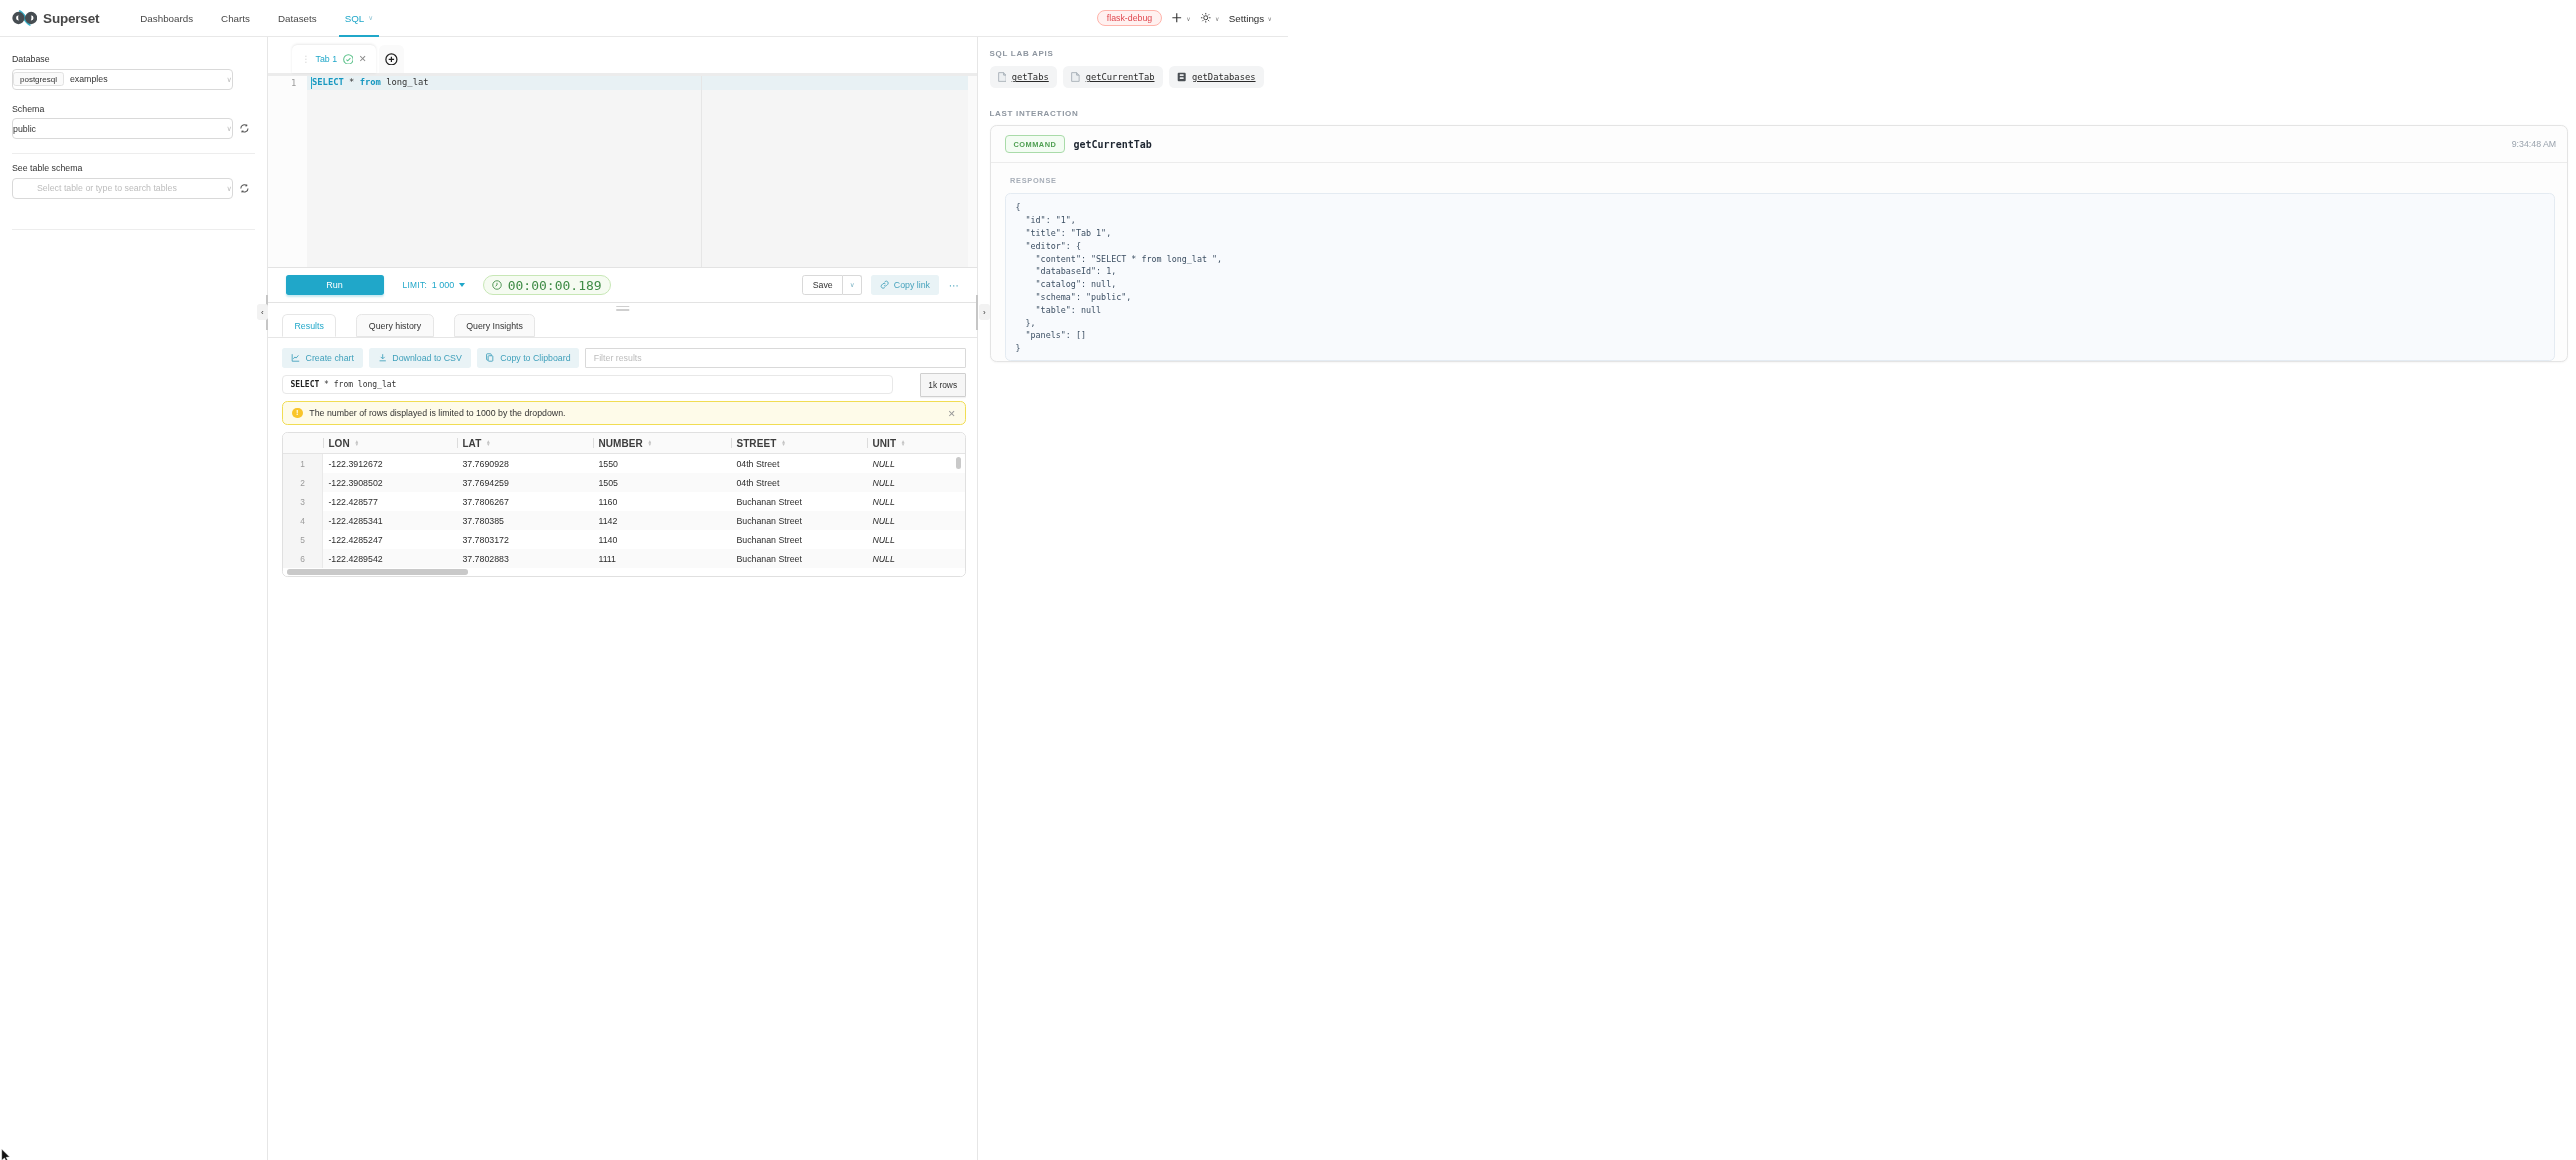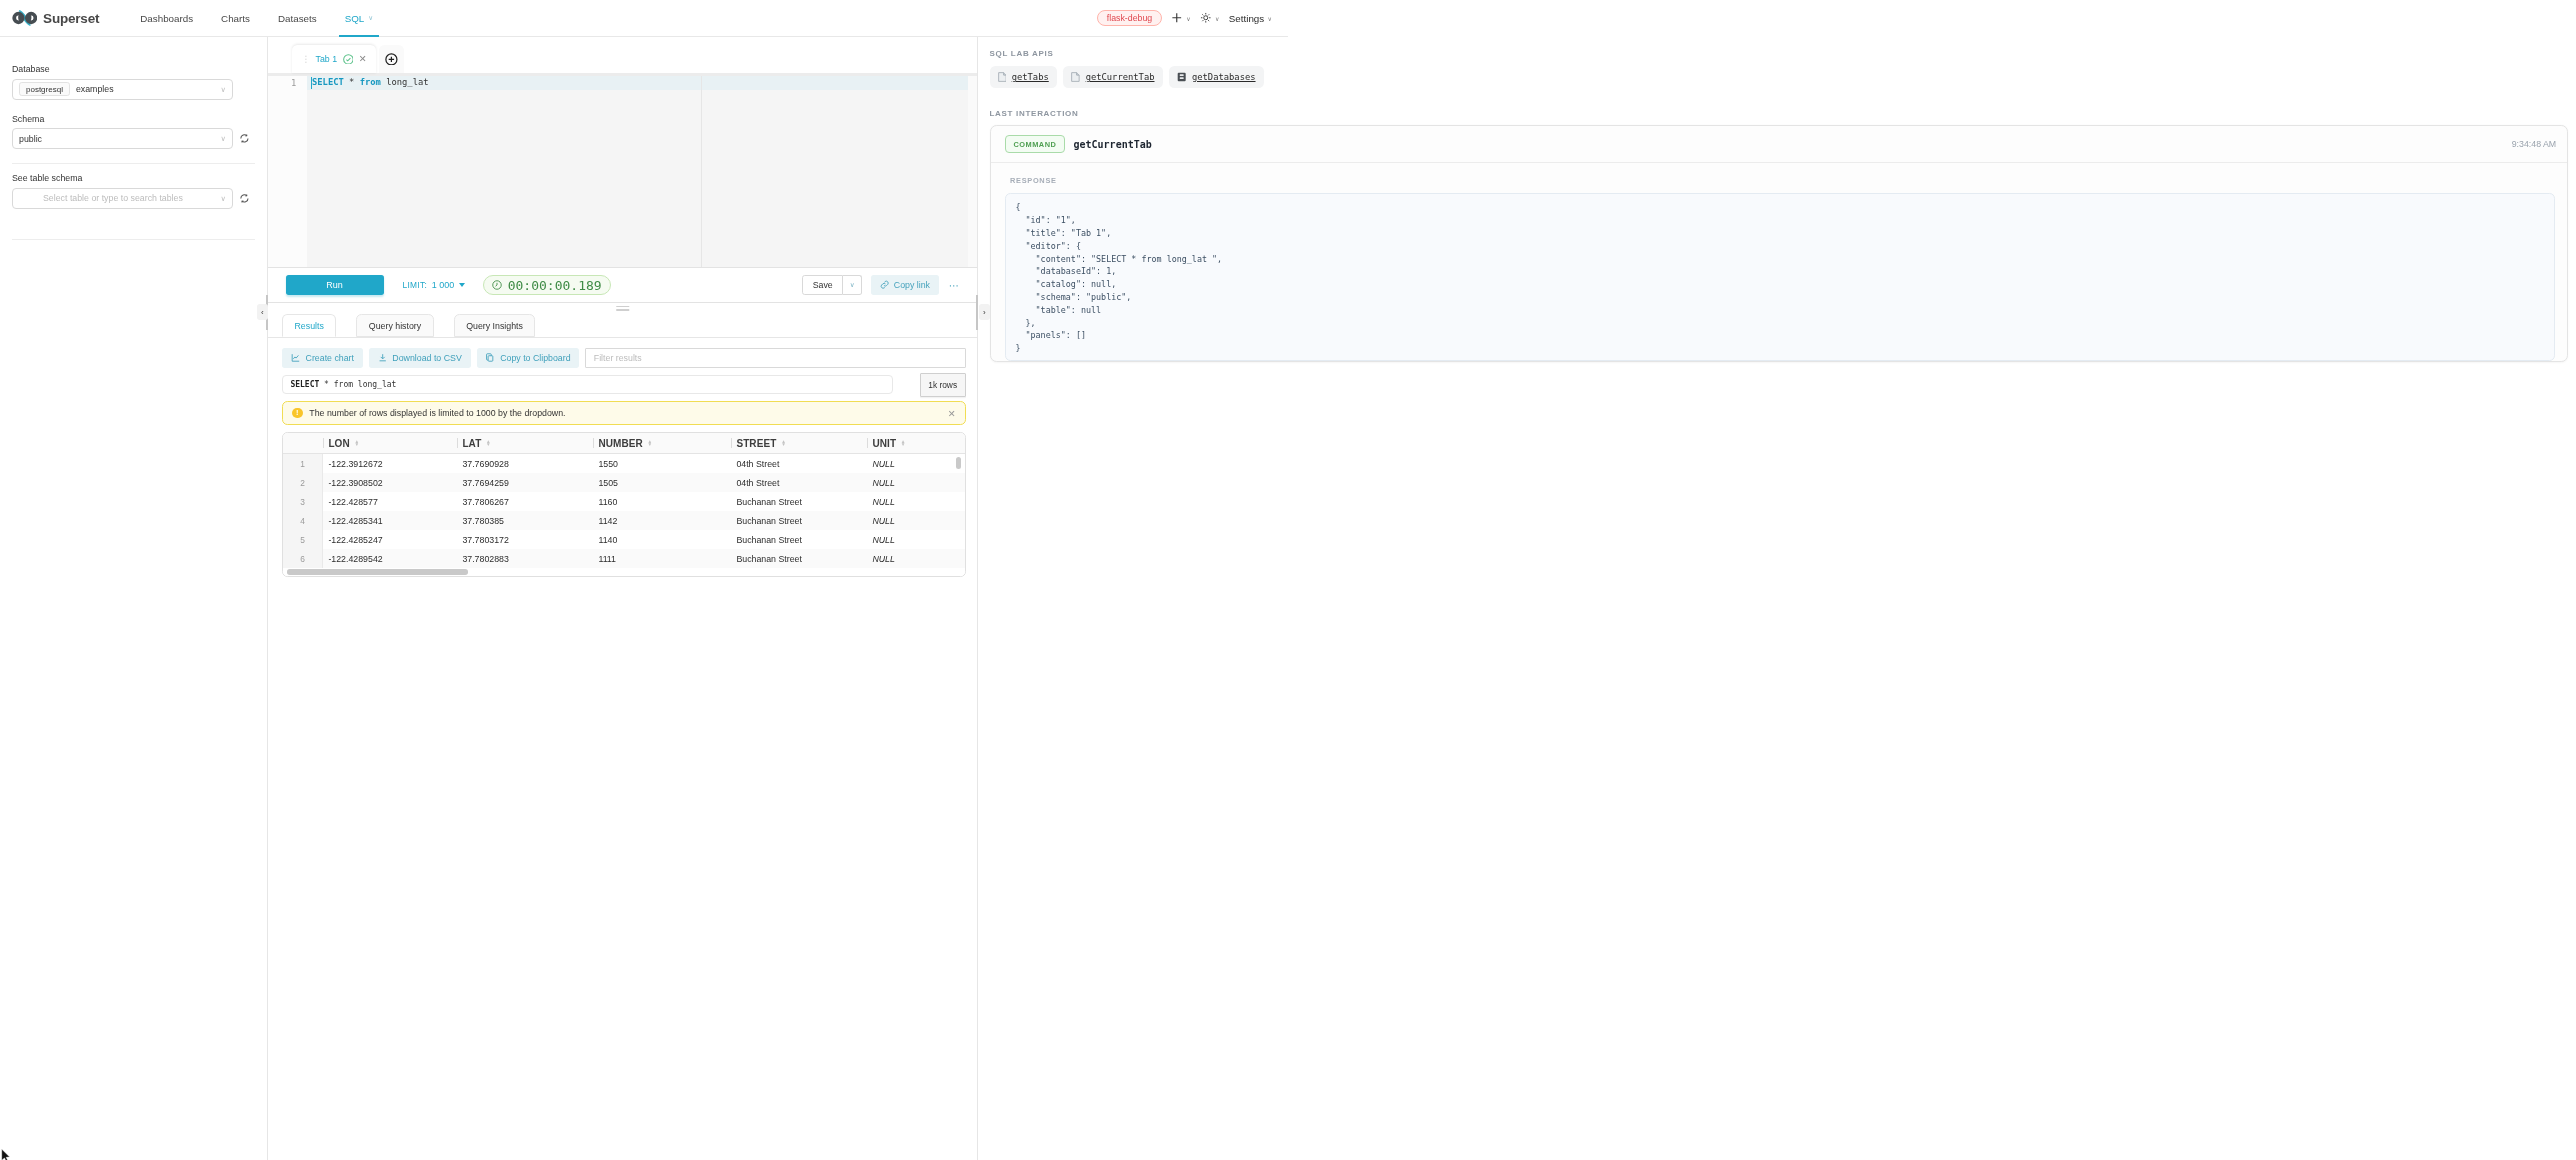--- a/index.html
+++ b/index.html
@@ -24,21 +24,21 @@
   .icon-group { display:flex; align-items:center; gap:3.4px; cursor:pointer; }
   .small-chev { font-size:6px; color:#7c7c7c; }
   .settings-label { font-size:9.8px; color:#2b2b2b; }
 
   
   .sidebar { position:absolute; left:0; top:37px; width:268px; bottom:0; background:#fff;
     border-right:0.7px solid #e6e6e6; }
   .sb-label { font-size:8.8px; color:#333; margin:0 0 4.7px 12px; }
   .select-row { display:flex; align-items:center; margin-left:12px; }
   .select { width:221px; height:21px; border:0.7px solid #d9d9d9; border-radius:4px; background:#fff;
-    display:flex; align-items:center; padding:0 6px; cursor:pointer; }
+    display:flex; align-items:center; padding:0 0; cursor:pointer; }
   .select .chev { margin-left:auto; color:#c0c0c0; font-size:7.4px; }
   .db-tag { font-size:8px; color:#333; background:#fafafa; border:0.7px solid #e2e2e2; border-radius:2.7px;
     padding:1.3px 6px; margin-right:6px; }
   .sel-text { font-size:8.8px; color:#333; }
   .sel-placeholder { font-size:8.8px; color:#bcbcbc;margin-left:24px; }
   .refresh-btn { margin-left:6px; color:#555; cursor:pointer; display:flex; }
   .sb-divider { height:0.7px; background:#ededed; margin:0 12px; }
 
   
   .main { position:absolute; left:268px; top:37px; width:710px; bottom:0; background:#fff;
@@ -209,21 +209,21 @@
       <span class="small-chev">∨</span>
     </div>
     <div class="icon-group">
       <span class="settings-label">Settings</span>
       <span class="small-chev">∨</span>
     </div>
   </div>
 </div>
 
 <div class="sidebar">
-  <div class="sb-label" style="margin-top:27px">Database</div>
+  <div class="sb-label" style="margin-top:17px">Database</div>
   <div class="select-row">
     <div class="select">
       <span class="db-tag">postgresql</span>
       <span class="sel-text">examples</span>
       <span class="chev">∨</span>
     </div>
   </div>
 
   <div class="sb-label" style="margin-top:14px">Schema</div>
   <div class="select-row">

